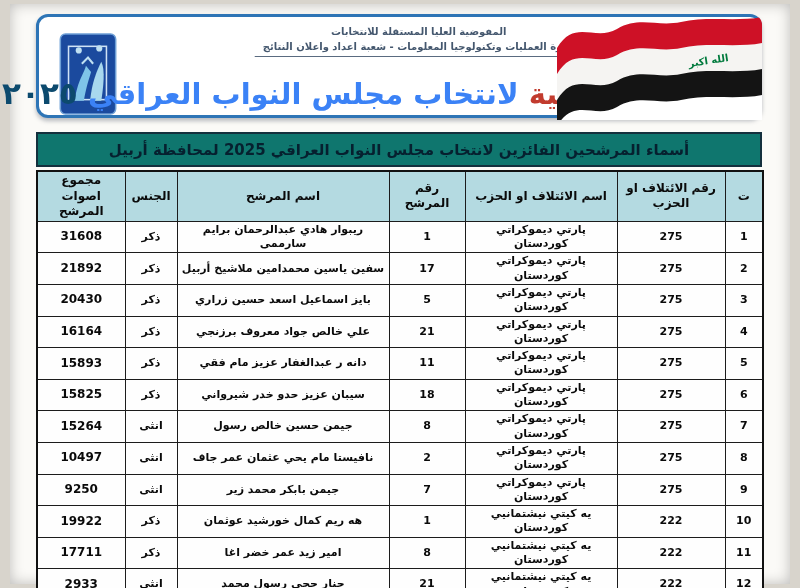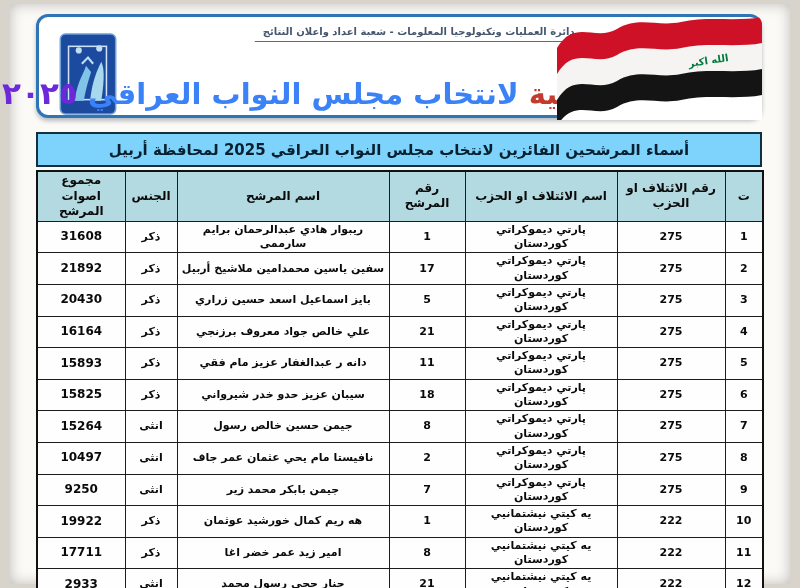--- a/index.html
+++ b/index.html
@@ -32,33 +32,33 @@
   }
   .org-line2 { border-bottom:1.5px solid #5a6b80; padding:0 8px 2px 8px; display:inline-block; }
   .main-title {
     position:absolute; bottom:4px; left:0; width:100%;
     text-align:center; direction:rtl;
     font-size:29px; font-weight:bold; letter-spacing:-.5px;
     padding-right:30px; white-space:nowrap;
   }
   .t-blue { color:#3b82f6; }
   .t-red  { color:#c23b2e; }
-  .t-year { color:#6d28d9; font-size:31px; letter-spacing:3px; }
+  .t-year { color:#0c4a6e; font-size:31px; letter-spacing:3px; }
 
   .flag-wrap {
     position:absolute; top:-3px; right:-3px;
     width:205px; height:106px; overflow:hidden;
     border-radius:0 11px 0 0;
   }
   .flag-wrap svg { display:block; }
 
   
   .table-title {
     position:absolute; left:36px; top:132px; width:726px; height:35px;
-    background:#7dd3fc;
+    background:#0f766e;
     border:2px solid #14303d;
     display:flex; align-items:center; justify-content:center;
     direction:rtl;
     font-size:15px; font-weight:bold; color:#06202f;
   }
 
   
   table.results {
     position:absolute; left:36px; top:170px; width:726px;
     border-collapse:collapse; direction:rtl;
@@ -100,20 +100,21 @@
       <rect x="9" y="13" width="37" height="52" fill="none" stroke="#cfe2f5" stroke-width="1.5"></rect>
       <circle cx="19" cy="17" r="3" fill="#bfe0f2"></circle>
       <circle cx="39" cy="15" r="3" fill="#bfe0f2"></circle>
       <path d="M15,66 C18,46 24,40 26,32 L31,38 C28,48 26,54 24,66 Z" fill="#7fc4e8"></path>
       <path d="M30,66 C32,48 36,38 41,28 C45,36 43,52 41,66 Z" fill="#a8d8ee"></path>
       <path d="M22,30 L28,24 L33,30" fill="none" stroke="#bfe0f2" stroke-width="2"></path>
     </svg>
   </div>
 
   <div class="org-block">
+    <div class="org-line1">المفوضية العليا المستقلة للانتخابات</div>
     <div class="org-line2">دائرة العمليات وتكنولوجيا المعلومات - شعبة اعداد واعلان النتائج</div>
   </div>
 
   <div class="main-title">
     <span class="t-blue">النتائج</span>
     <span class="t-red">النهائية</span>
     <span class="t-blue">لانتخاب مجلس النواب العراقي</span>
     <span class="t-year">٢٠٢٥</span>
   </div>
 

